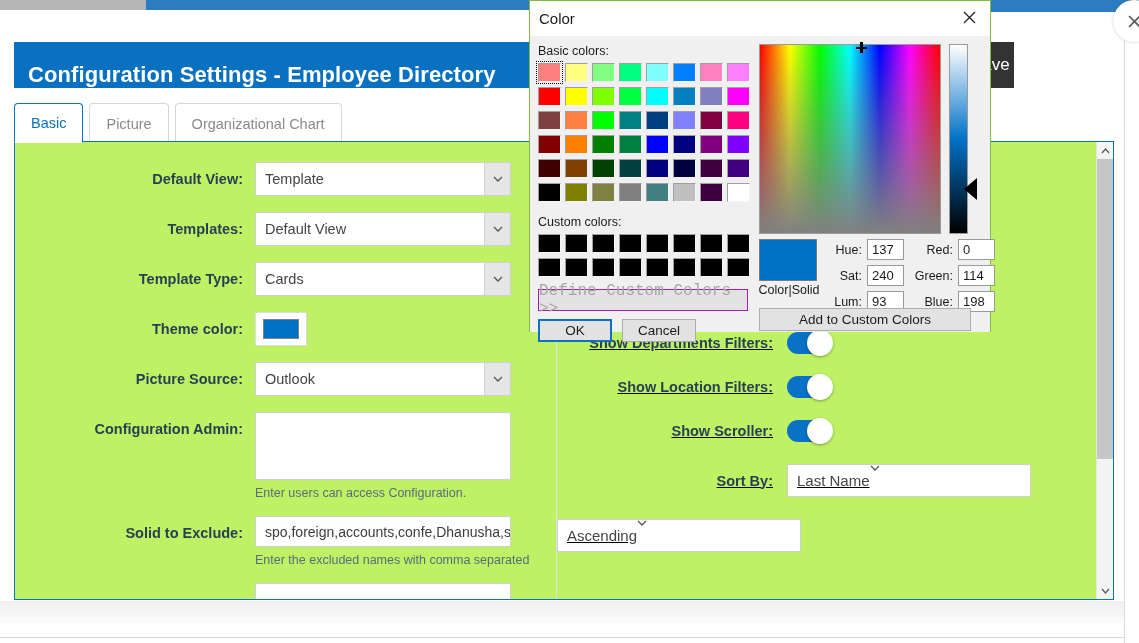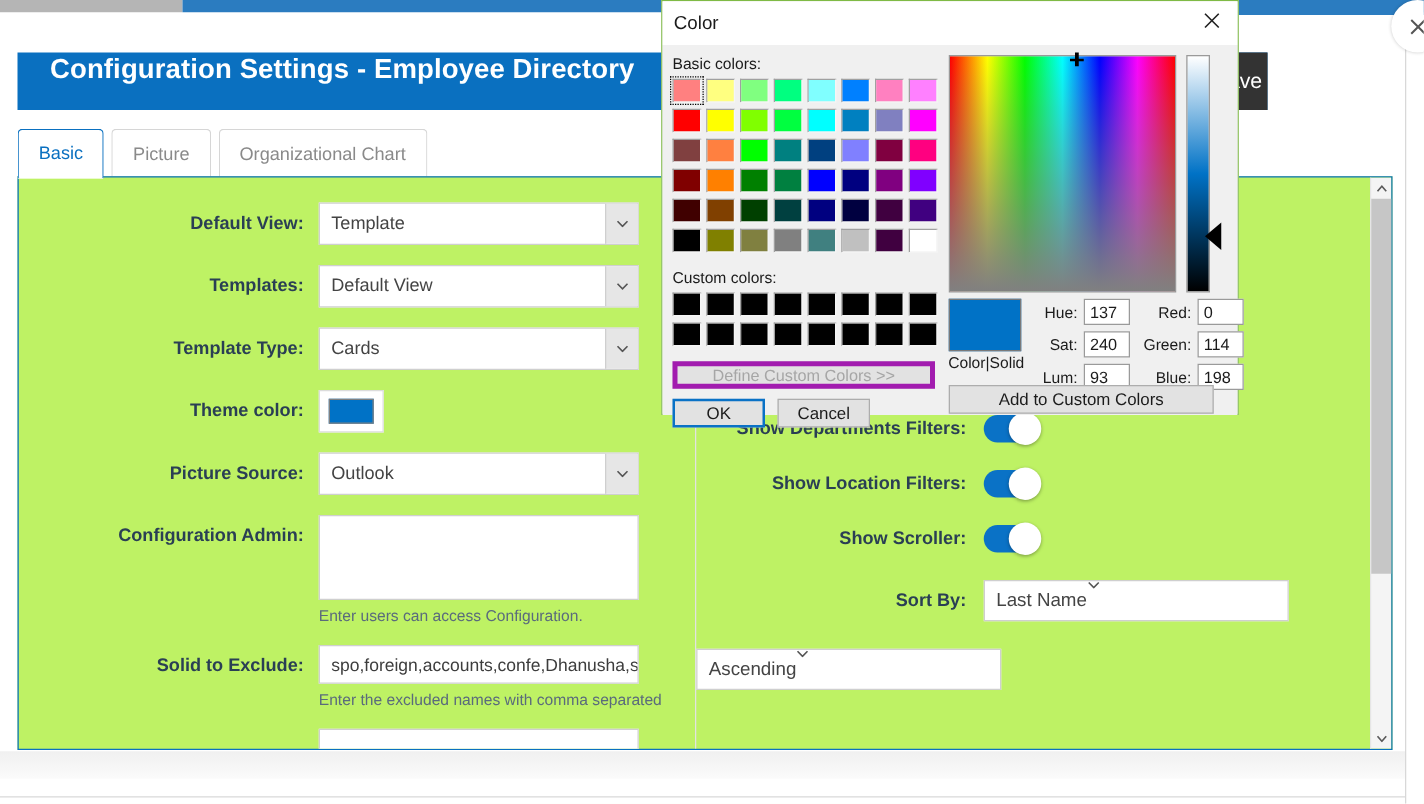--- a/index.html
+++ b/index.html
@@ -43,22 +43,22 @@
     box-shadow: 0 0 3px rgba(0,0,0,.22);
     display: flex; align-items: center; justify-content: center;
     color: #555; font-size: 17px; line-height: 1;
     z-index: 60;
   }
 
   
   .app-header {
     position: absolute; left: 14px; top: 42px; width: 1000px; height: 46px;
     background: #0a70c0; color: #fff;
-    display: flex; align-items: flex-start;
-    padding-left: 26px;
+    display: flex; align-items: flex-end;
+    padding-left: 14px;
     font-size: 22px; font-weight: bold;
     letter-spacing: .1px;
     white-space: nowrap;
   }
   
   .toolbar-dark {
     position: absolute; left: 878px; top: 42px; width: 136px; height: 46px;
     background: #333333; display: flex; align-items: center;
     z-index: 10;
   }
@@ -234,23 +234,23 @@
 
   .custom-grid {
     margin-top: 5px; margin-left: 2px;
     display: grid; grid-template-columns: repeat(8, 25px);
     grid-auto-rows: 22px; gap: 2px 2px;
   }
 
   .define-btn {
     margin-top: 9px; margin-left: 2px;
     width: 210px; height: 22px; background: #e2e2e2;
-    border: 4px solid #a21caf;
+    border: 1px solid #a21caf;
     display: flex; align-items: center; justify-content: center;
-    font-size: 13px; color: #a6a6a6;
+    font-size: 16px; color: #a6a6a6; font-family: Liberation Mono, monospace;
   }
   .dlg-btn-row { margin-top: 8px; margin-left: 2px; display: flex; gap: 10px; }
   .btn {
     width: 74px; height: 23px; background: #e2e2e2; border: 1px solid #adadad;
     display: flex; align-items: center; justify-content: center;
     font-size: 13.5px; color: #1b1b1b;
   }
   .btn.primary { border: 2px solid #0a72c6; background: #e2e2e2; }
 
   
@@ -465,21 +465,21 @@
         <div class="r-sel" style="position:absolute; left:-10px; top:107px; width:120px;">
           <span class="arrow-box" style="right:1px;top:1px;width:26px;height:31px;">
             <svg class="chev" viewBox="0 0 10 6">
                 <path d="M1 1 L5 5 L9 1" stroke="#555" stroke-width="1.3" fill="none"></path>
               </svg>
           </span>
         </div>
 
         <div class="peek" style="left:20px; top:157px;">of filters on</div>
 
-        <div style="position:absolute; left:0; top:190px; width:100%;">
+        <div style="position:absolute; left:0; top:190px; width:100%;text-decoration:underline;">
           <div class="r-row">
             <div class="r-label">Show Departments Filters:</div>
             <div class="toggle">
                 <div class="knob"></div>
               </div>
           </div>
 
           <div class="r-row">
             <div class="r-label">Show Location Filters:</div>
             <div class="toggle">

